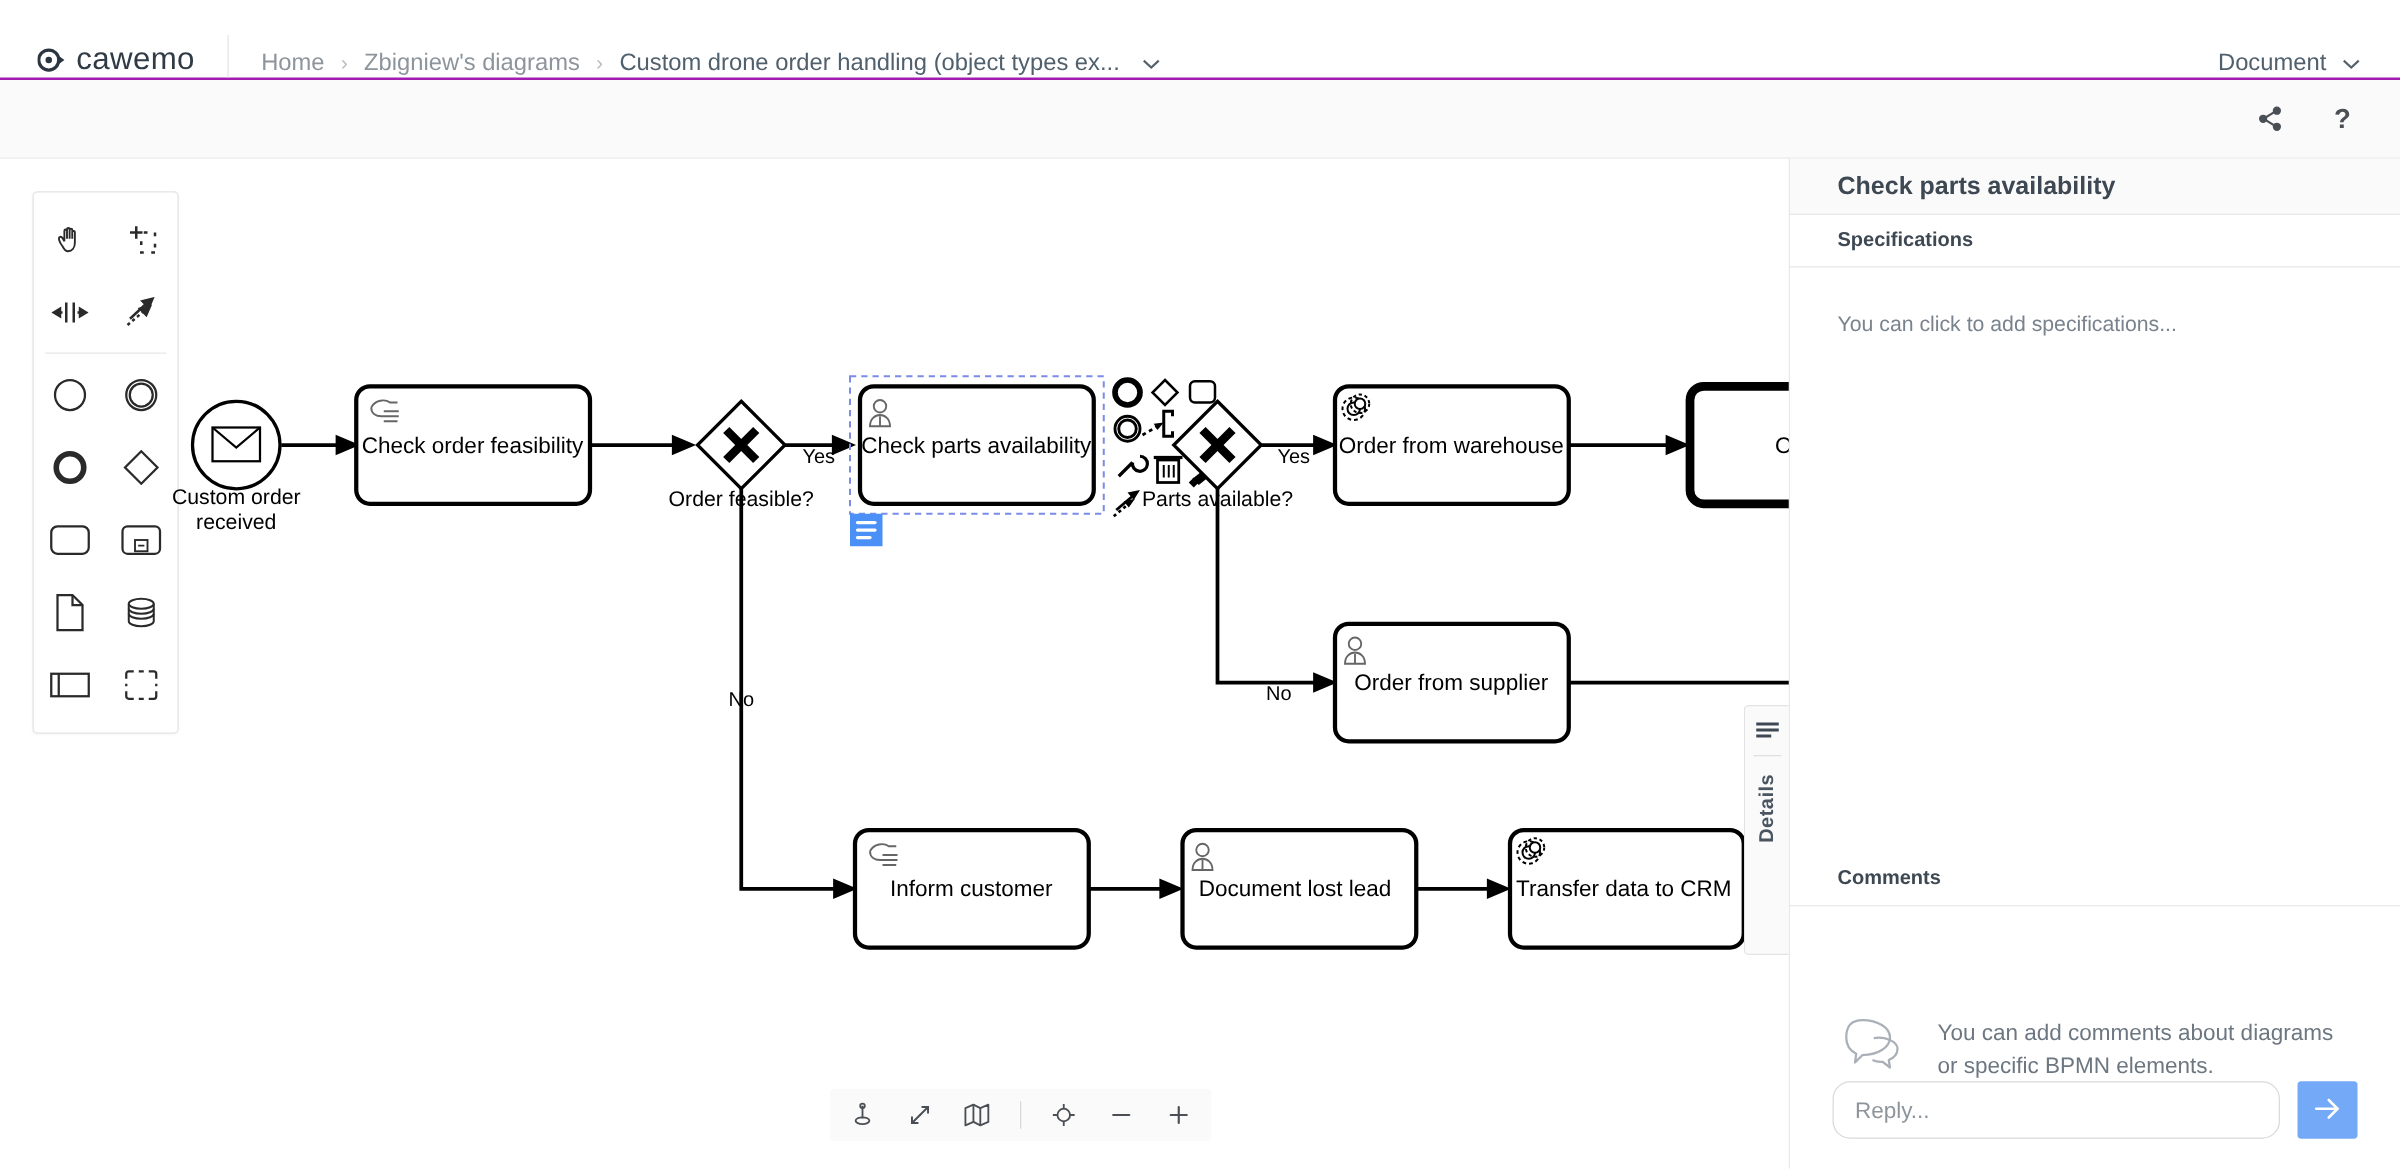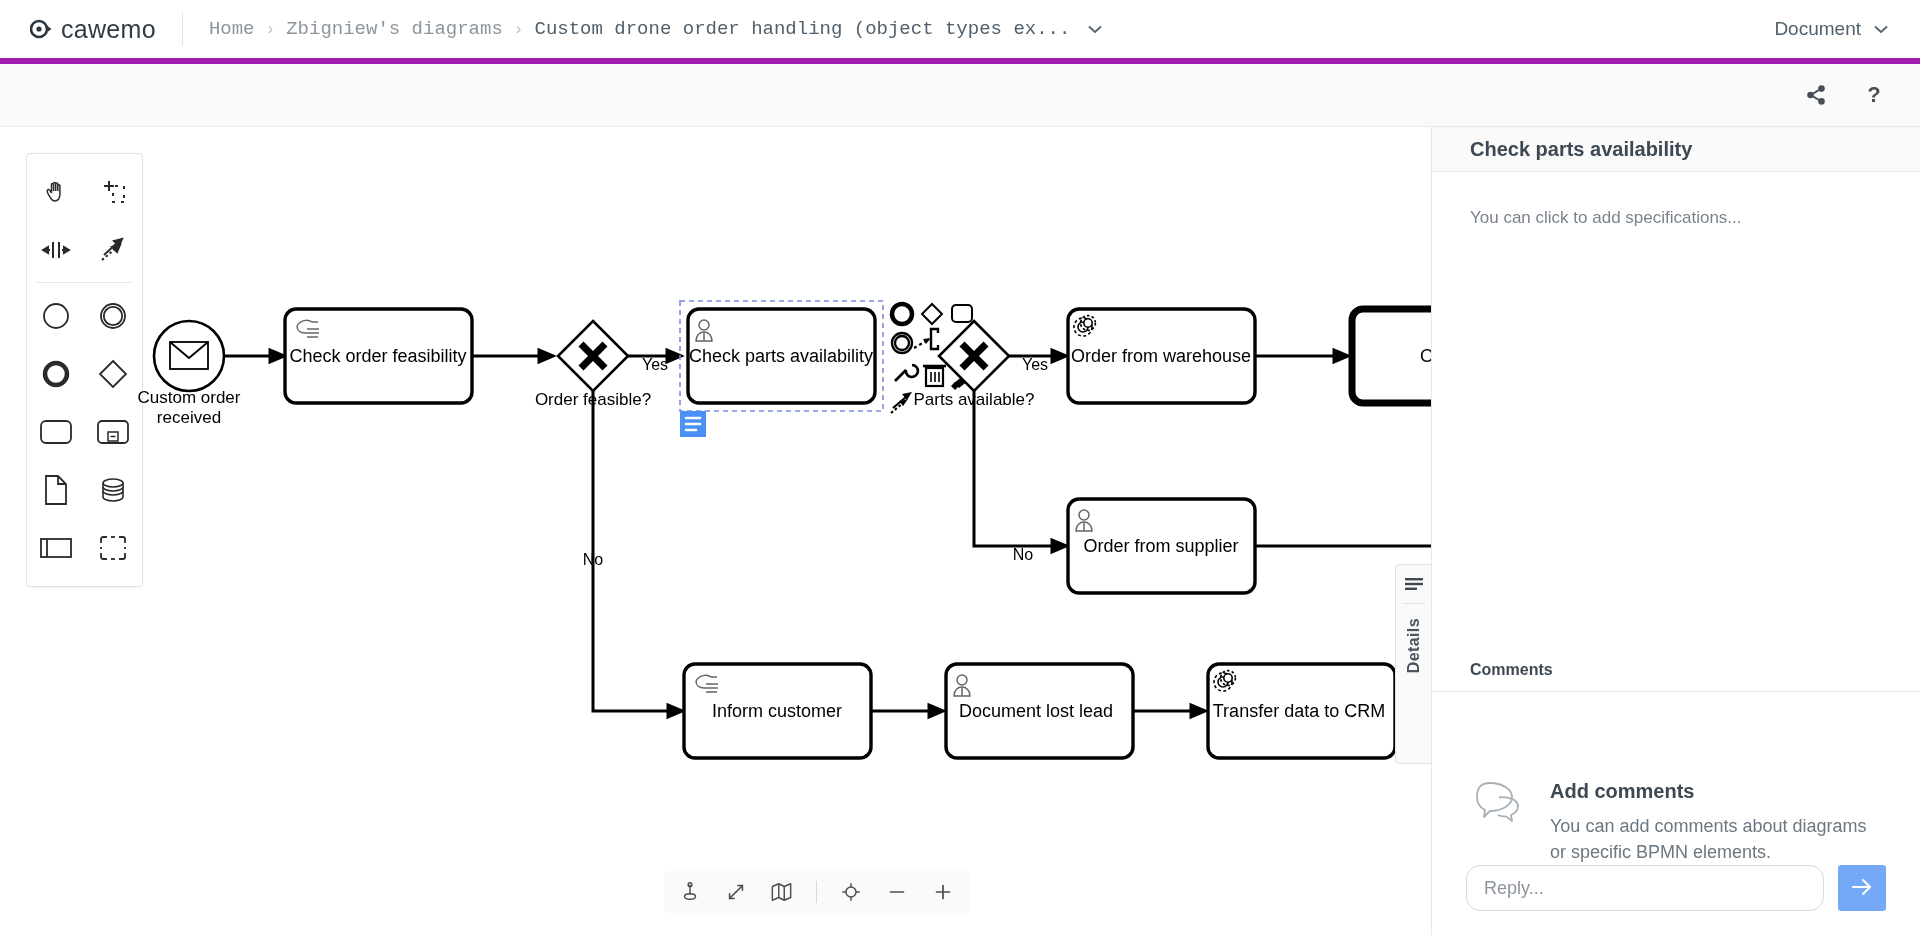--- a/index.html
+++ b/index.html
@@ -6,30 +6,30 @@
   html,body { width:1920px; height:935px; overflow:hidden; }
   body {
     font-family: "Liberation Sans", sans-serif;
     background:#fff; color:#4a5561;
     -webkit-font-smoothing:antialiased;
   }
 
   
   .topbar{
     height:64px; width:100%;
-    display:flex; align-items:center;
-    border-bottom:6px solid #a21caf;
+    display:flex; align-items:flex-end;
+    border-bottom:2px solid #a21caf;
     background:#fff; position:relative;
   }
   .logo-wrap{ display:flex; align-items:center; padding:0 26px 0 30px; }
   .logo-mark{ width:22px; height:22px; margin-right:9px; }
   .logo-text{ font-size:25px; letter-spacing:.3px; color:#303b45; font-weight:400; }
   .vsep{ width:1px; height:34px; background:#e2e4e6; }
   .crumbs{ display:flex; align-items:center; padding-left:26px; font-size:19px; }
-  .crumb{ color:#8d959c; text-decoration:none; white-space:nowrap;font-family:Liberation Mono, monospace; }
+  .crumb{ color:#8d959c; text-decoration:none; white-space:nowrap; }
   .crumb.active{ color:#51606d; }
   .crumb-sep{ color:#b8bec3; margin:0 13px; font-size:17px; }
   .crumb-caret{ margin-left:18px; color:#6e7884; font-size:13px; }
   .topbar-right{ margin-left:auto; display:flex; align-items:center; padding-right:32px; }
   .user-name{ font-size:19px; color:#51606d; }
   .user-caret{ margin-left:13px; color:#51606d; font-size:13px; }
 
   
   .subbar{
     height:63px; background:#fafafa;
@@ -525,34 +525,34 @@
         <svg width="22" height="22" viewBox="0 0 24 24" stroke="#4a4f55" stroke-width="1.9" stroke-linecap="round">
             <line x1="5" y1="12" x2="19" y2="12"></line>
             <line x1="12" y1="5" x2="12" y2="19"></line>
           </svg>
       </span>
     </div>
   </div>
 
   <div class="inspector">
     <div class="insp-head">Check parts availability</div>
+    <div class="insp-sub">Specifications</div>
     <div class="spec-area">
       <div class="spec-body">You can click to add specifications...</div>
     </div>
     <div class="insp-sub">Comments</div>
     <div class="comments-body">
       <div class="add-comments">
         <span>
           <svg width="52" height="44" viewBox="0 0 52 44" fill="none" stroke="#a9b0b7" stroke-width="1.8" stroke-linejoin="round">
             <path d="M16 3 C28 3 38 9 38 17 C38 25 28 31 16 31 L10 37 L11 30 C6 27.5 3 22.8 3 17 C3 9 6 3 16 3 Z"></path>
             <path d="M25 17.5 C34 16 44 20 44 26 C44 30 41 33.3 37 35 L38 41 L32 36.4 C29 36.6 26 36 24 35"></path>
           </svg>
         </span>
         <div>
-          <div class="ac-text-title">Add comments</div>
           <div class="ac-text-body">You can add comments about diagrams or specific BPMN elements.</div>
         </div>
       </div>
       <div class="reply-row">
         <input class="reply-input" type="text" placeholder="Reply..." style="">
         <button class="reply-send">
           <span>
             <svg width="24" height="20" viewBox="0 0 24 20" fill="none" stroke="#fff" stroke-width="2.1" stroke-linecap="round" stroke-linejoin="round">
               <line x1="3" y1="10" x2="20" y2="10"></line>
                 <polyline points="13,3 20,10 13,17"></polyline>

